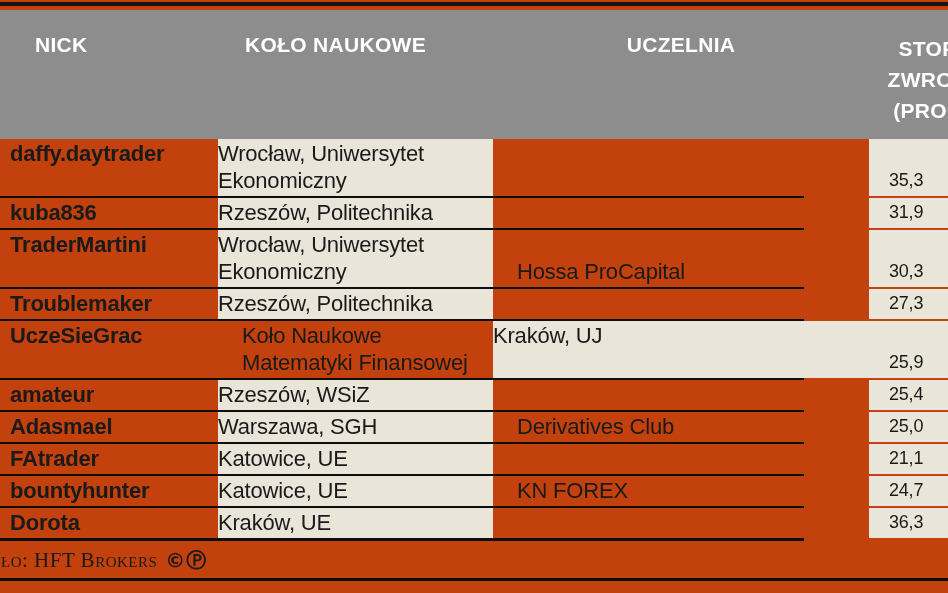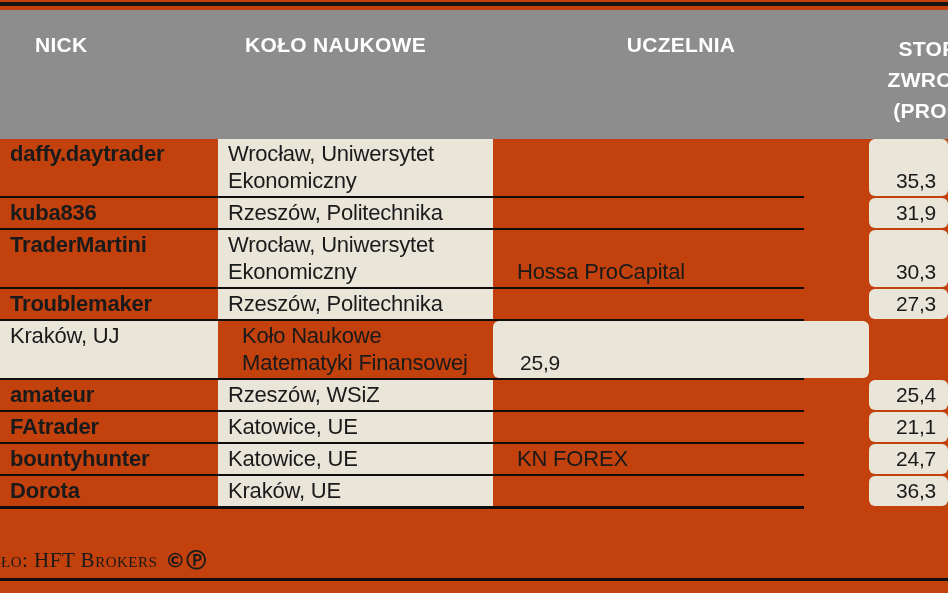--- a/index.html
+++ b/index.html
@@ -42,26 +42,26 @@
     display:grid;grid-template-columns:218px 275px 376px 79px;
     min-height:30px;
   }
   .row + .row{border-top:2px solid var(--rule,#0d0d0d);}
   .cell{
     box-sizing:border-box;display:flex;
     font-size:22px;line-height:27px;letter-spacing:-0.2px;
     padding-top:1px;padding-bottom:2px;
   }
   .cell.nick{padding-left:10px;font-weight:bold;align-items:flex-start;}
-  .cell.uczelnia{padding-left:10px;background:var(--stripe,#e9e6d9);align-items:flex-start;}
+  .cell.uczelnia{background:var(--stripe,#e9e6d9);align-items:flex-start;}
   .cell.kolo{padding-left:24px;align-items:flex-end;border-radius:6px;}
   .cell.value{
     background:var(--stripe,#e9e6d9);
     align-items:flex-end;justify-content:flex-start;
-    padding-left:27px;font-size:21px;overflow:visible;border-radius:6px;
+    padding-left:20px;font-size:18px;overflow:visible;
   }
   .cell.value span{white-space:nowrap;}
 
   
   .source-line{
     position:absolute;left:0;top:542px;width:948px;height:36px;
     border-bottom:3px solid var(--rule,#0d0d0d);
     display:flex;align-items:center;
     font-family:"Liberation Serif","DejaVu Serif",serif;
     font-size:21px;letter-spacing:.5px;text-align:right;
@@ -147,42 +147,59 @@
           <span>Rzeszów, Politechnika</span>
         </div>
         <div class="cell kolo">
           <span></span>
         </div>
         <div class="cell value">
           <span>27,3</span>
         </div>
       </div>
       <div class="row">
+        <div class="cell nick">
+          <span>UczeSieGrac</span>
+        </div>
+        <div class="cell kolo">
+          <span>Koło Naukowe Matematyki Finansowej</span>
+        </div>
         <div class="cell uczelnia">
           <span>Kraków, UJ</span>
         </div>
-        <div class="cell kolo">
-          <span>Koło Naukowe Matematyki Finansowej</span>
-        </div>
         <div class="cell value">
           <span>25,9</span>
         </div>
       </div>
       <div class="row">
         <div class="cell nick">
           <span>amateur</span>
         </div>
         <div class="cell uczelnia">
           <span>Rzeszów, WSiZ</span>
         </div>
         <div class="cell kolo">
           <span></span>
         </div>
         <div class="cell value">
           <span>25,4</span>
+        </div>
+      </div>
+      <div class="row">
+        <div class="cell nick">
+          <span>Adasmael</span>
+        </div>
+        <div class="cell uczelnia">
+          <span>Warszawa, SGH</span>
+        </div>
+        <div class="cell kolo">
+          <span>Derivatives Club</span>
+        </div>
+        <div class="cell value">
+          <span>25,0</span>
         </div>
       </div>
       <div class="row">
         <div class="cell nick">
           <span>FAtrader</span>
         </div>
         <div class="cell uczelnia">
           <span>Katowice, UE</span>
         </div>
         <div class="cell kolo">

